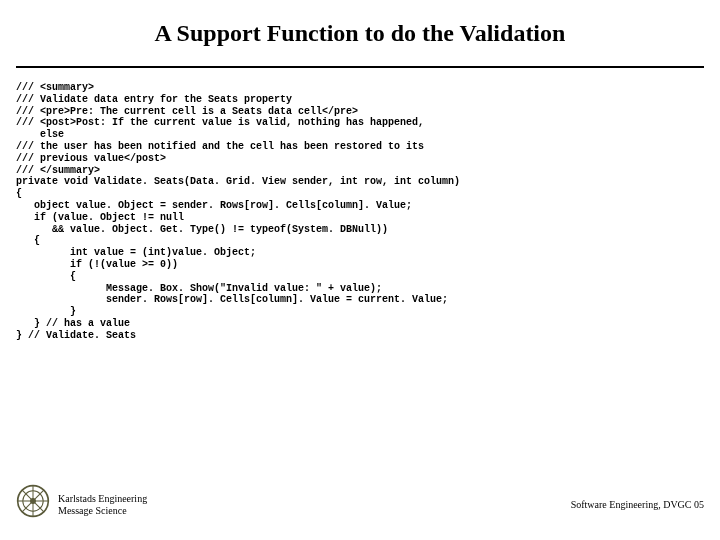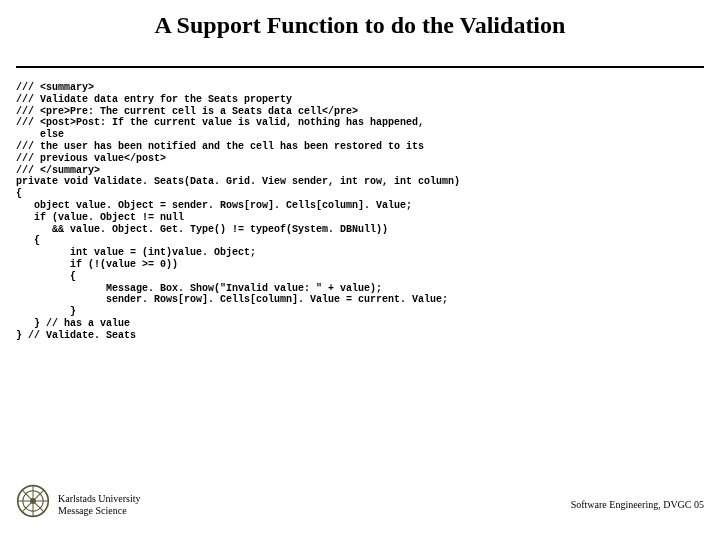--- a/index.html
+++ b/index.html
@@ -13,21 +13,21 @@
     overflow: hidden;
   }
   .slide {
     position: relative;
     width: 720px;
     height: 540px;
     box-sizing: border-box;
   }
   .title {
     position: absolute;
-    top: 12px;
+    top: 20px;
     left: 0;
     width: 720px;
     text-align: center;
     font-size: 24px;
     font-weight: bold;
   }
   .title-line {
     position: absolute;
     top: 66px;
     left: 16px;
@@ -120,19 +120,19 @@
       <circle cx="20" cy="20" r="12" fill="none" stroke="#5a5a3a" stroke-width="1.2"></circle>
       <g stroke="#5a5a3a" stroke-width="1.2">
         <line x1="20" y1="2" x2="20" y2="38"></line>
         <line x1="2" y1="20" x2="38" y2="20"></line>
         <line x1="7" y1="7" x2="33" y2="33"></line>
         <line x1="33" y1="7" x2="7" y2="33"></line>
       </g>
       <circle cx="20" cy="20" r="3.5" fill="#5a5a3a"></circle>
     </svg>
     <div class="uni">
-      <div>Karlstads University</div>
+      <div>Karlstads Engineering</div>
       <div>Message Science</div>
     </div>
     <div class="course">Software Engineering, DVGC 05</div>
   </div>
 
 </div>
 
 </body></html>

